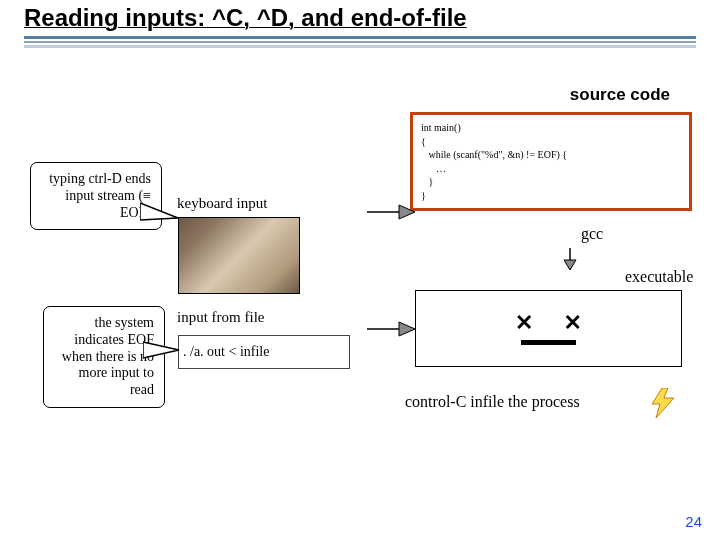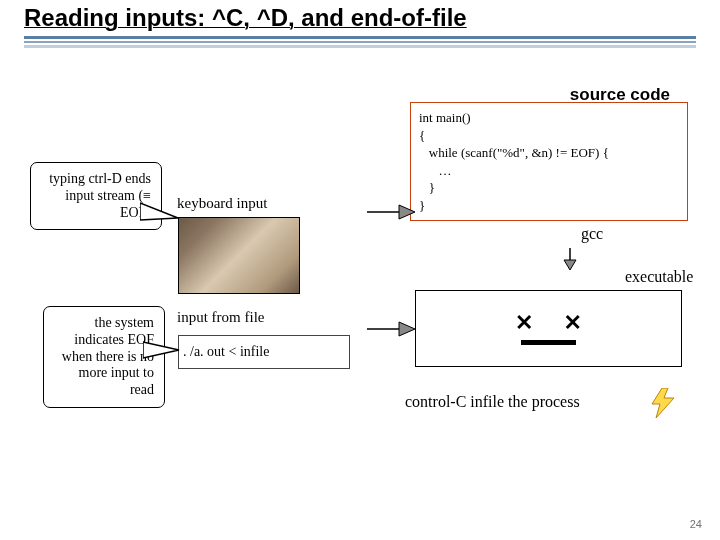--- a/index.html
+++ b/index.html
@@ -34,28 +34,28 @@
   .bar.b3 { background: #c0cfde; }
   .source-code-label {
     position: absolute;
     top: 85px;
     right: 50px;
     font-size: 17px;
     font-weight: 600;
   }
   .code-box {
     position: absolute;
-    top: 102px;
+    top: 112px;
     left: 410px;
     width: 260px;
-    border: 1px solid #c2410c;
+    border: 3px solid #c2410c;
     background: #fff;
     padding: 6px 8px;
     font-family: "Times New Roman", serif;
-    font-size: 13px;
+    font-size: 10px;
     line-height: 1.35;
     white-space: pre;
   }
   .gcc-label {
     position: absolute;
     top: 225px;
     left: 545px;
     font-size: 16px;
     font-family: Liberation Serif, serif;
     margin-left: 36px;
@@ -174,22 +174,22 @@
     position: absolute;
     top: 388px;
     left: 650px;
     width: 28px;
     height: 30px;
   }
   .page-num {
     position: absolute;
     bottom: 10px;
     right: 18px;
-    font-size: 11px;
-    color: #737373;
+    font-size: 15px;
+    color: #1d4ed8;
   }
 </style>
 </head>
 <body>
 
 <div class="title-area">
   <div class="title">Reading inputs: ^C, ^D, and end-of-file</div>
   <div class="title-bars">
     <div class="bar"></div>
     <div class="bar b2"></div>

